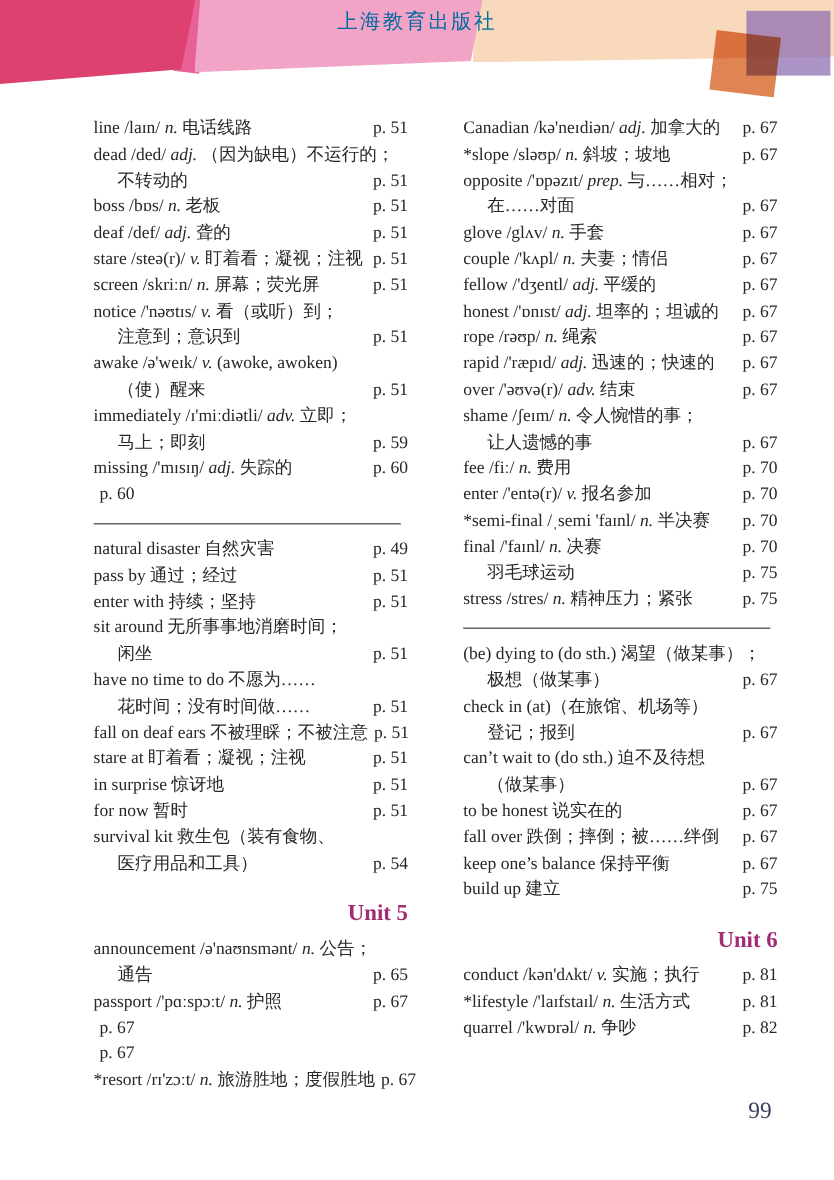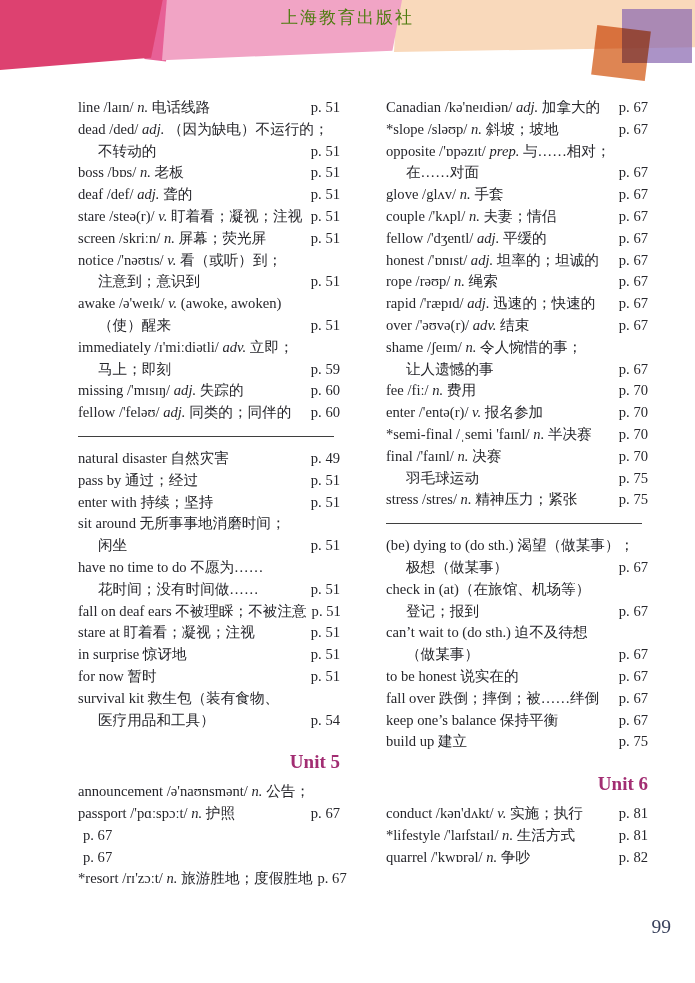--- a/index.html
+++ b/index.html
@@ -34,40 +34,40 @@
     clip-path:polygon(2% 0,100% 0,96% 82%,0 97%);z-index:2;}
   .shape-peach{left:394px;top:0;width:301px;height:53px;background:var(--header-peach);
     clip-path:polygon(1% 0,100% 0,100% 89%,0 98%);z-index:1;}
   .deco-purple{left:622px;top:9px;width:70px;height:54px;background:var(--deco-purple);
     opacity:.72;z-index:3;}
   .deco-orange{left:594px;top:28px;width:54px;height:50px;background:var(--deco-orange);
     opacity:.85;transform:rotate(7deg);mix-blend-mode:multiply;z-index:4;}
   .masthead-title{
     position:absolute;left:0;right:0;top:6px;text-align:center;z-index:5;
     font-family:"Liberation Sans","DejaVu Sans",sans-serif;
-    font-size:17px;letter-spacing:2px;color:#4d7c0f;
+    font-size:17px;letter-spacing:2px;color:#0369a1;
   }
 
   
   .columns{position:absolute;top:97px;left:78px;display:flex;gap:46px;text-align:right;}
   .col{width:262px;font-size:14.6px;line-height:21.8px;}
   .line{display:flex;justify-content:space-between;align-items:baseline;}
   .line .txt{white-space:nowrap;}
   .line .pg{white-space:nowrap;margin-left:5px;}
   .line.indent{padding-left:20px;}
   .divider{border-top:1.5px solid var(--rule-color);margin:12px 6px 11px 0;}
   .unit-heading{
     font-family:Liberation Serif, serif;
     font-weight:bold;font-size:19px;color:var(--unit-heading);
     margin:20px 0 8px 0;
   }
 
   
   .page-number{
-    position:absolute;right:24px;top:916px;
+    position:absolute;right:52px;top:916px;
     font-size:19.5px;color:var(--page-number-color);
     font-family:"Liberation Serif","DejaVu Serif",serif;
   }
 </style>
 </head>
 <body>
 
 <div class="page">
 
   <header class="masthead">
@@ -128,21 +128,20 @@
         </div>
         <div class="line indent">
           <span class="txt"><span>马上；即刻</span></span>
           <span class="pg">p. 59</span>
         </div>
         <div class="line">
           <span class="txt"><span>missing /'mɪsɪŋ/ </span><i>adj.</i><span> 失踪的</span></span>
           <span class="pg">p. 60</span>
         </div>
         <div class="line">
-          <span class="txt"><span>fellow /'feləʊ/ </span><i>adj.</i><span> 同类的；同伴的</span></span>
           <span class="pg">p. 60</span>
         </div>
         <div class="divider"></div>
         <div class="line">
           <span class="txt"><span>natural disaster 自然灾害</span></span>
           <span class="pg">p. 49</span>
         </div>
         <div class="line">
           <span class="txt"><span>pass by 通过；经过</span></span>
           <span class="pg">p. 51</span>
@@ -185,20 +184,24 @@
           <span class="txt"><span>survival kit 救生包（装有食物、</span></span>
         </div>
         <div class="line indent">
           <span class="txt"><span>医疗用品和工具）</span></span>
           <span class="pg">p. 54</span>
         </div>
         <div class="unit-heading">Unit 5</div>
         <div class="line">
           <span class="txt"><span>announcement /ə'naʊnsmənt/ </span><i>n.</i><span> 公告；</span></span>
         </div>
+        <div class="line indent">
+          <span class="txt"><span>通告</span></span>
+          <span class="pg">p. 65</span>
+        </div>
         <div class="line">
           <span class="txt"><span>passport /'pɑːspɔːt/ </span><i>n.</i><span> 护照</span></span>
           <span class="pg">p. 67</span>
         </div>
         <div class="line">
           <span class="pg">p. 67</span>
         </div>
         <div class="line">
           <span class="pg">p. 67</span>
         </div>

